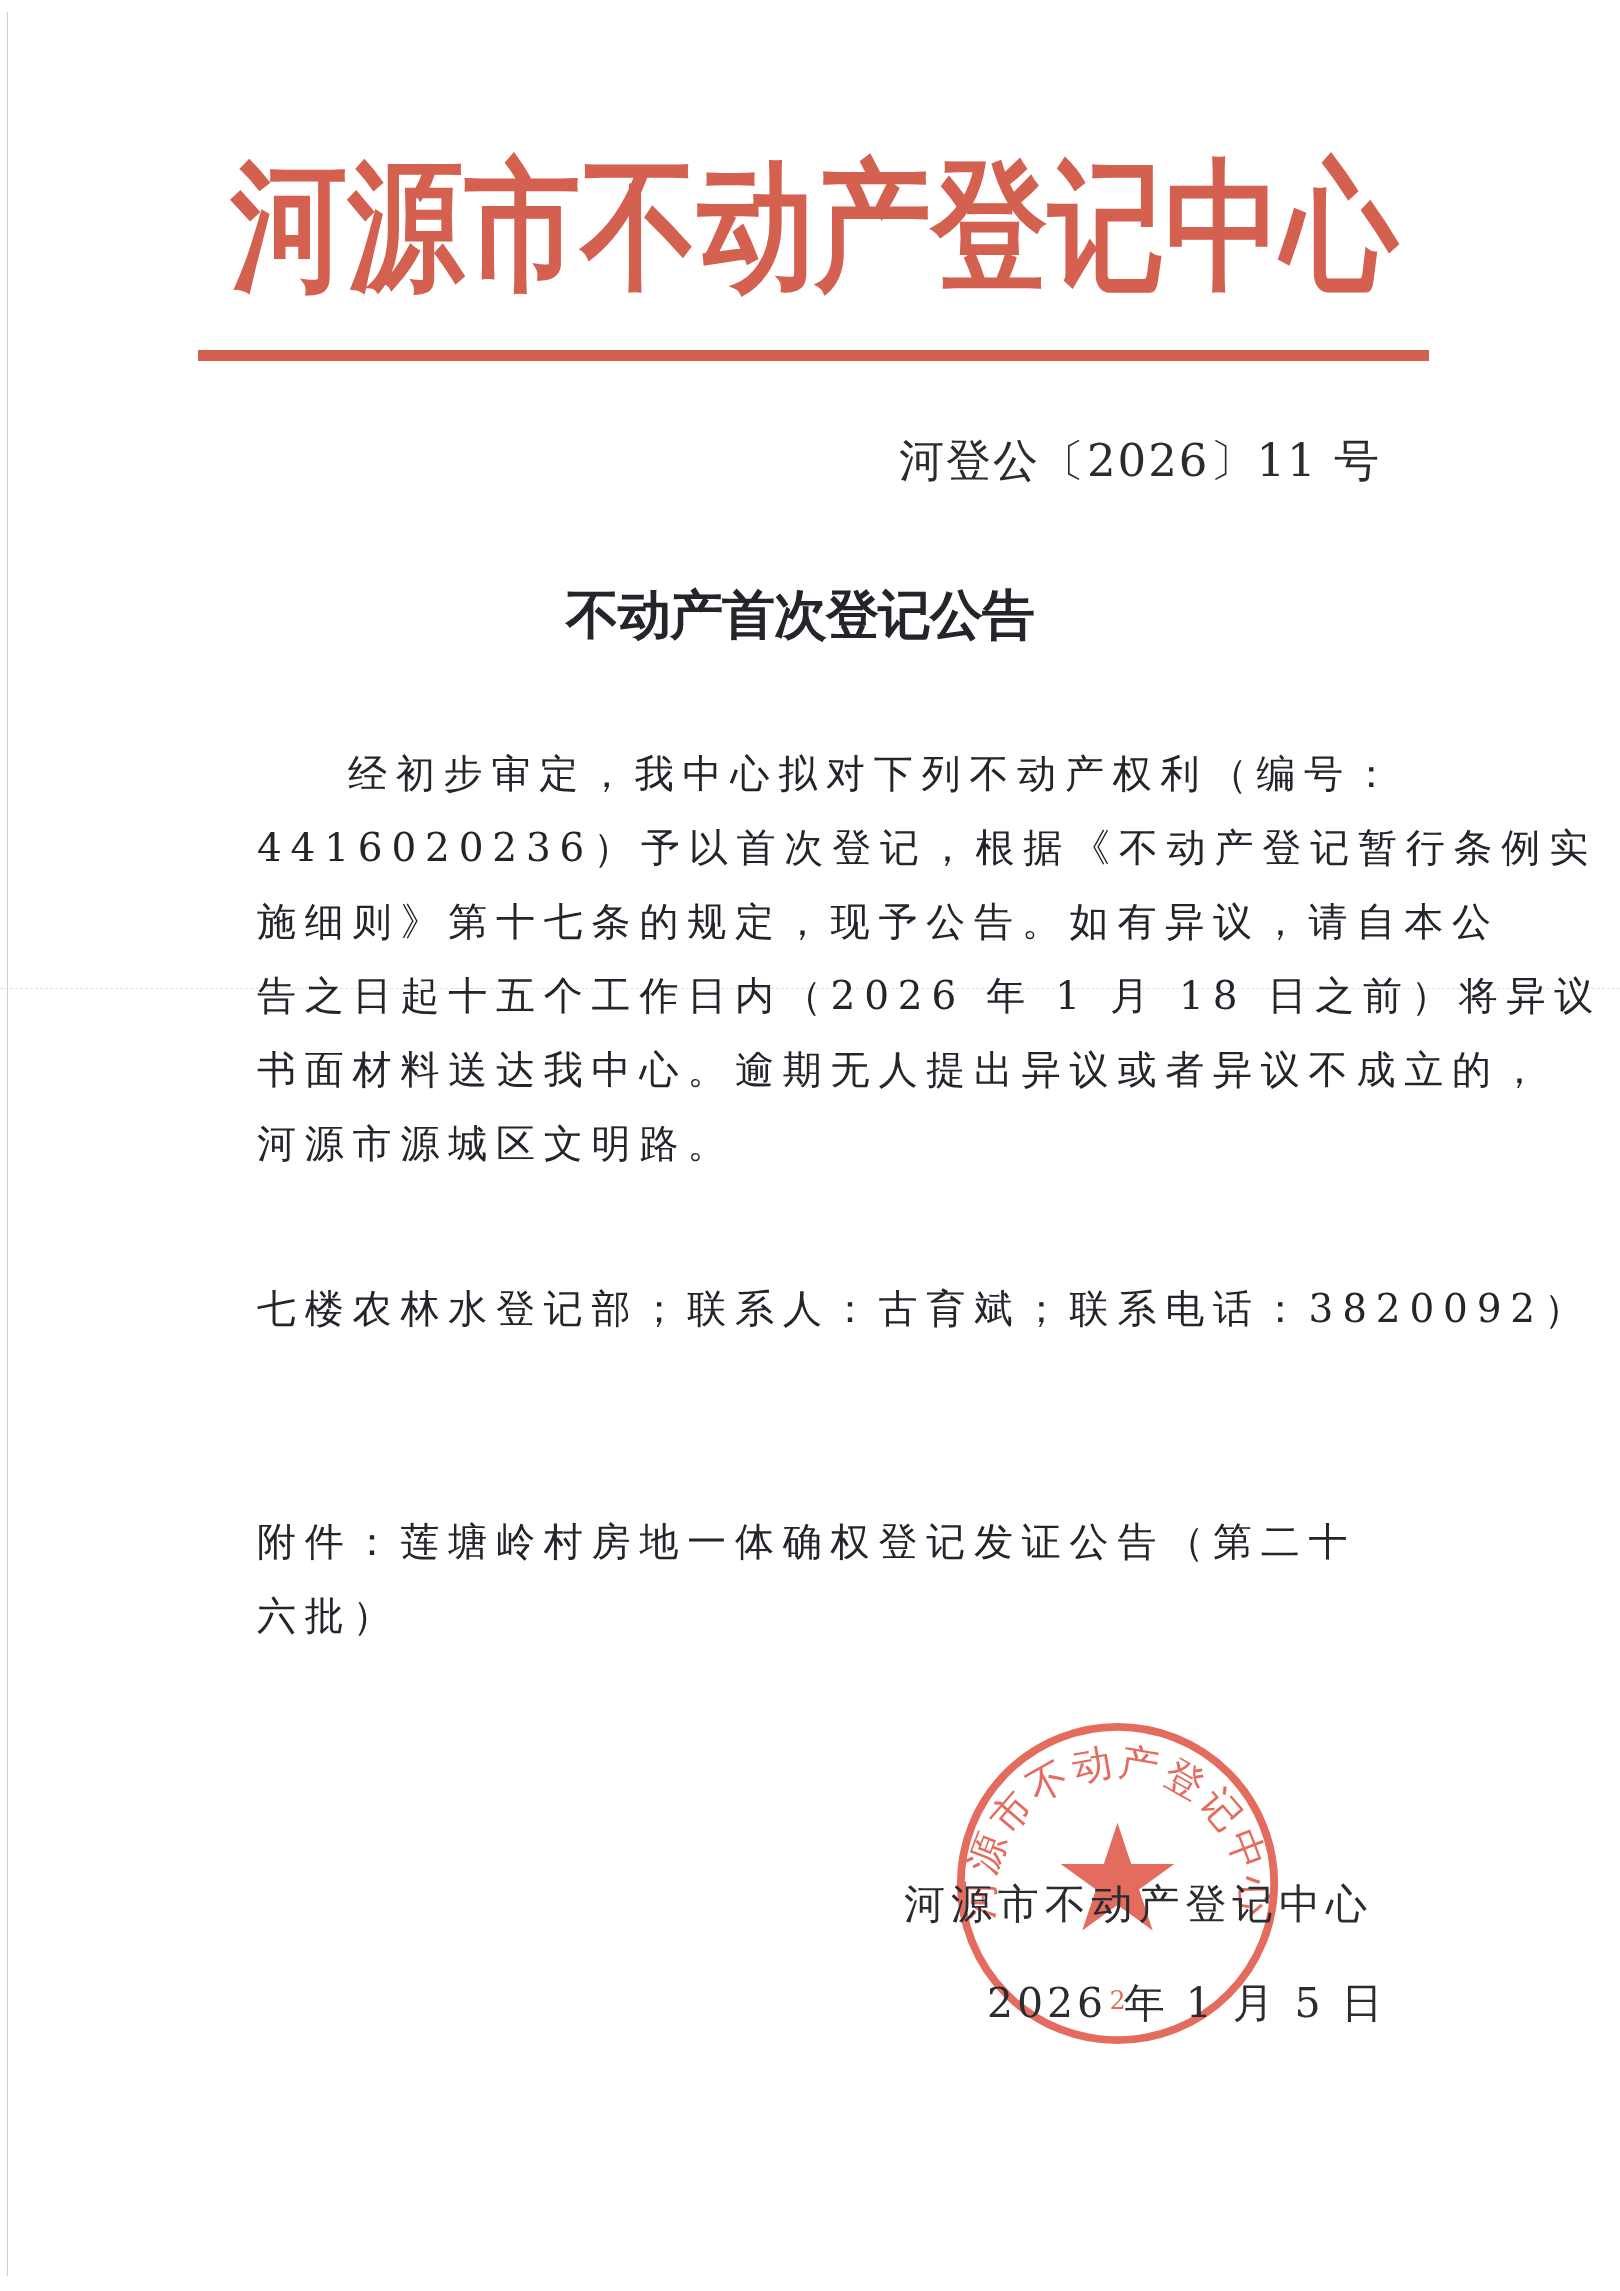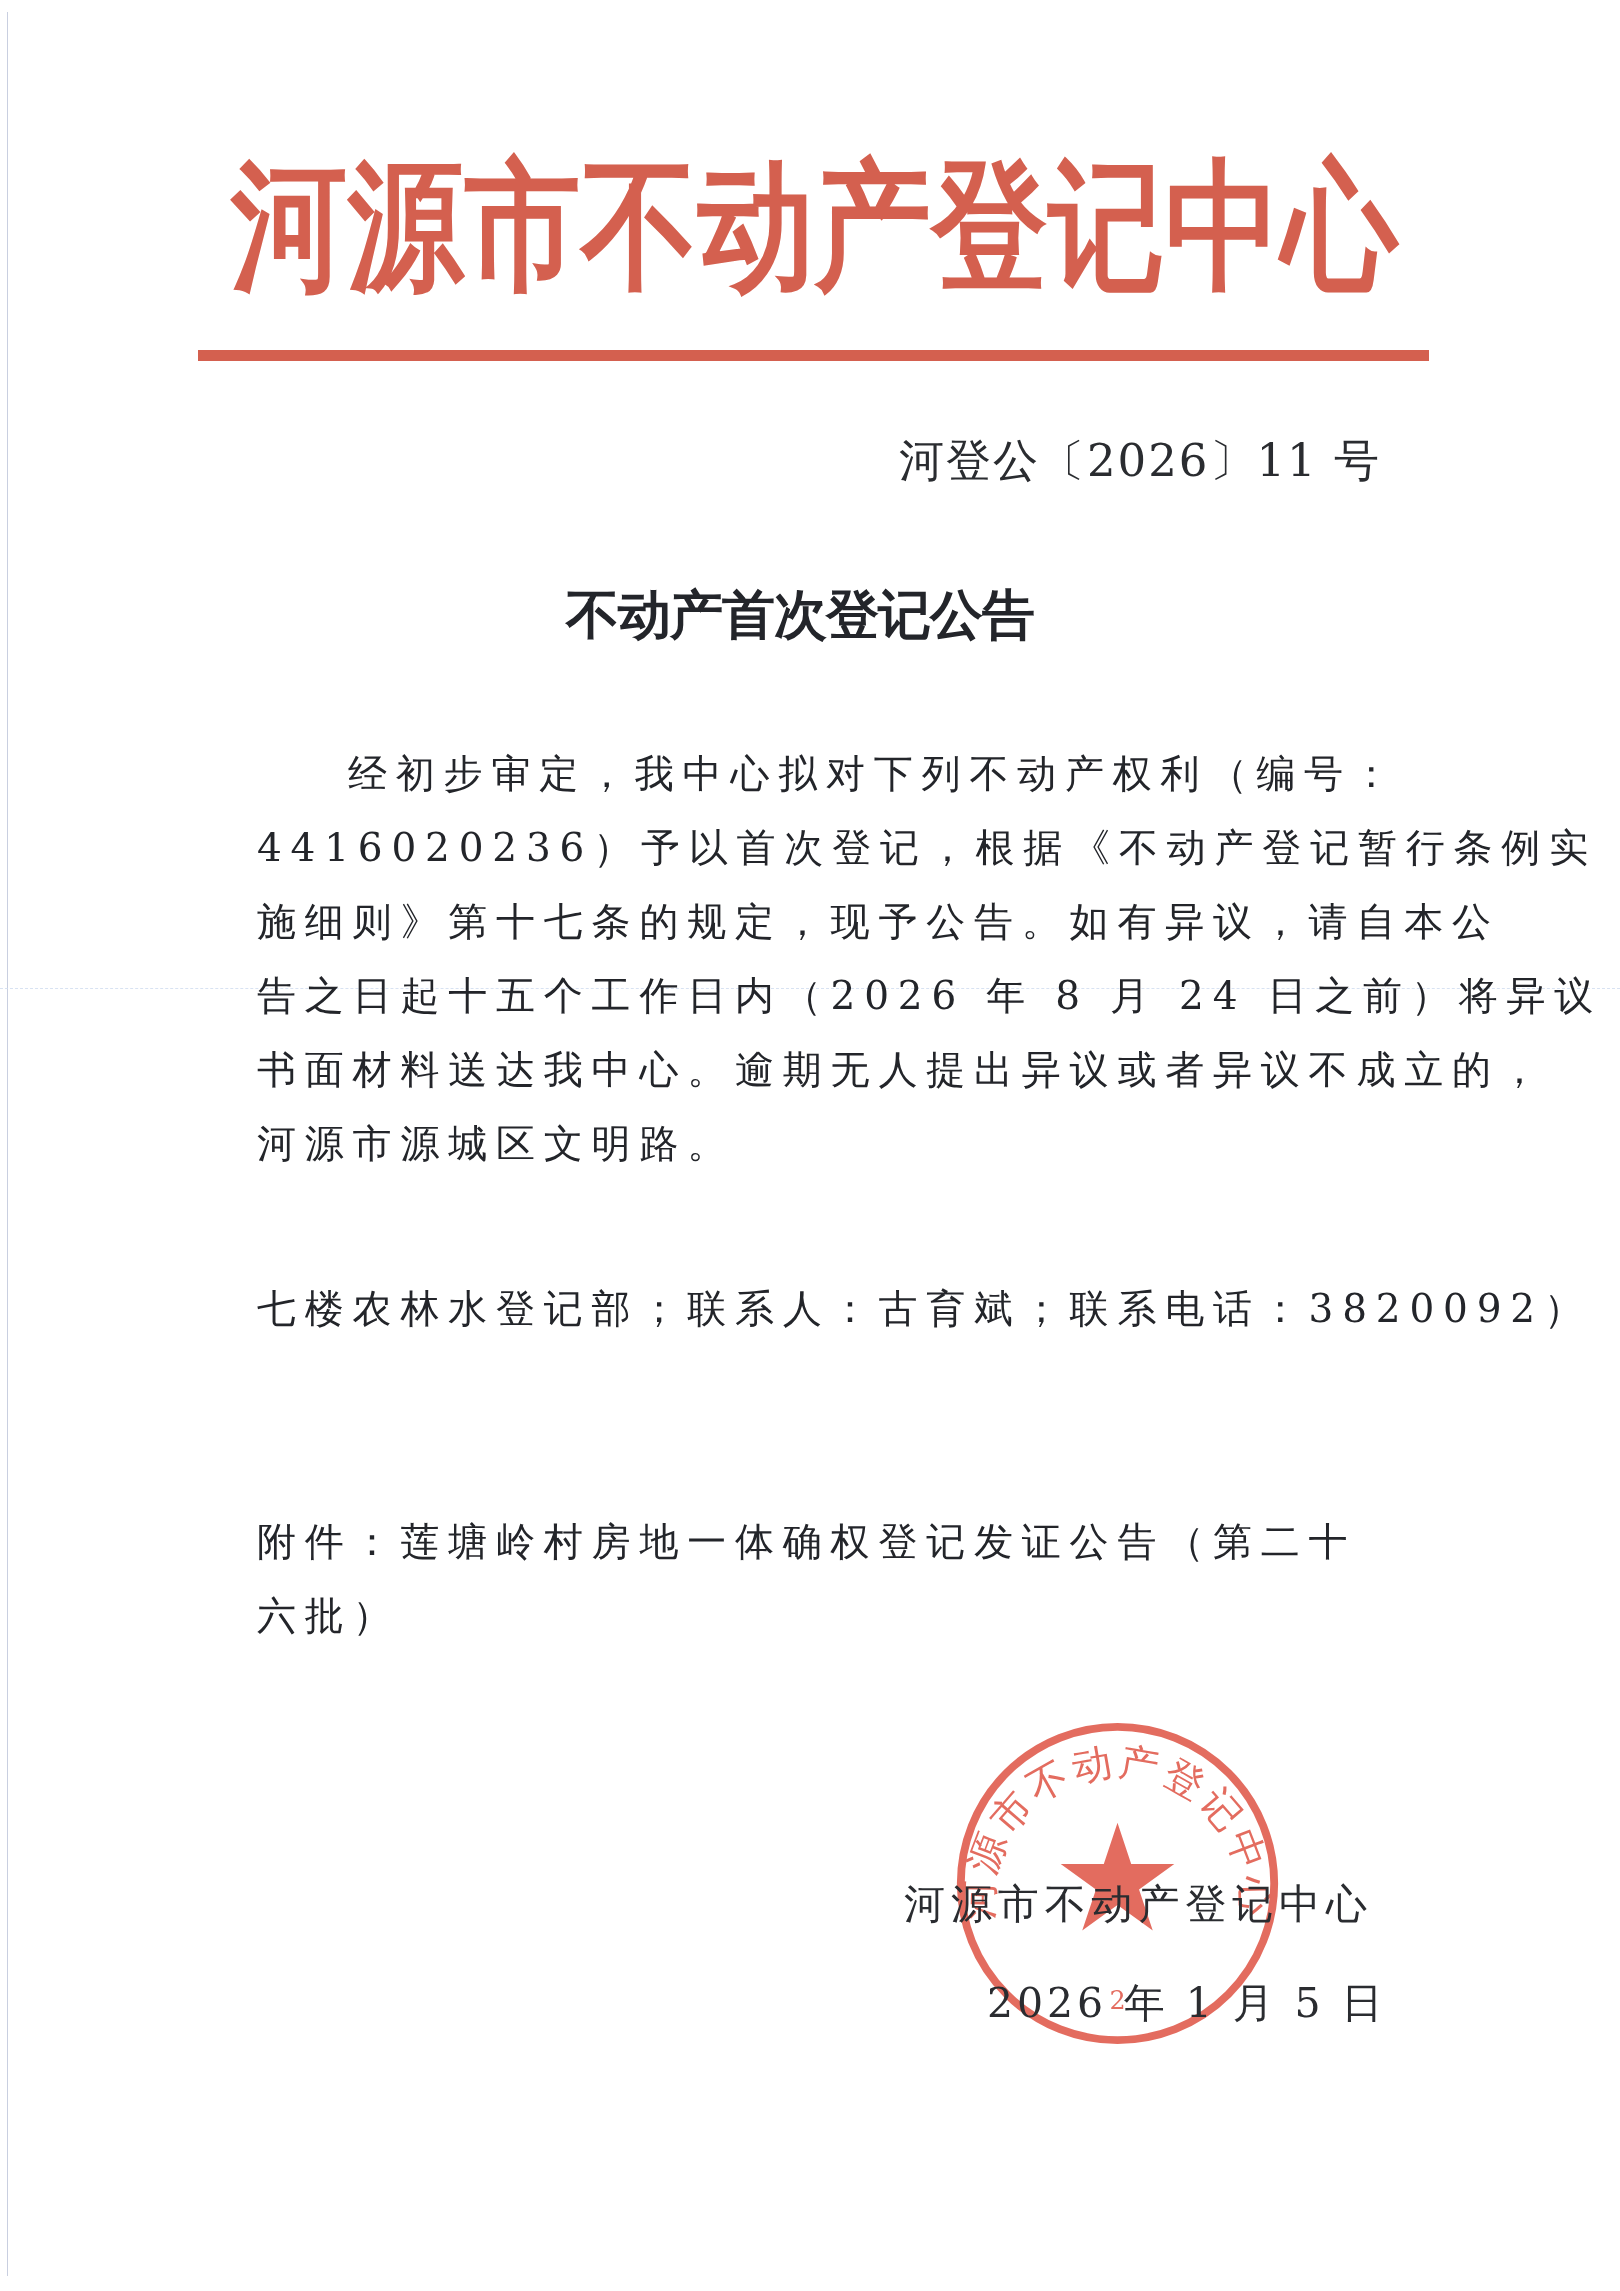--- a/index.html
+++ b/index.html
@@ -151,21 +151,21 @@
 <div class="red-rule"></div>
 
 <div class="doc-number">河登公〔2026〕11 号</div>
 
 <h1 class="title" style="margin:0;">不动产首次登记公告</h1>
 
 <div class="body-block para-1">
   <span class="line indent">经初步审定，我中心拟对下列不动产权利（编号：</span>
   <span class="line">4416020236）予以首次登记，根据《不动产登记暂行条例实</span>
   <span class="line">施细则》第十七条的规定，现予公告。如有异议，请自本公</span>
-  <span class="line">告之日起十五个工作日内（2026 年 8 月 24 日之前）将异议</span>
+  <span class="line">告之日起十五个工作日内（2026 年 1 月 18 日之前）将异议</span>
   <span class="line">书面材料送达我中心。逾期无人提出异议或者异议不成立的，</span>
   <span class="line">河源市源城区文明路。</span>
 </div>
 
 <div class="body-block contact">
   <span class="line">七楼农林水登记部；联系人：古育斌；联系电话：3820092）</span>
 </div>
 
 <div class="body-block attachment">附件：莲塘岭村房地一体确权登记发证公告（第二十六批）</div>
 

